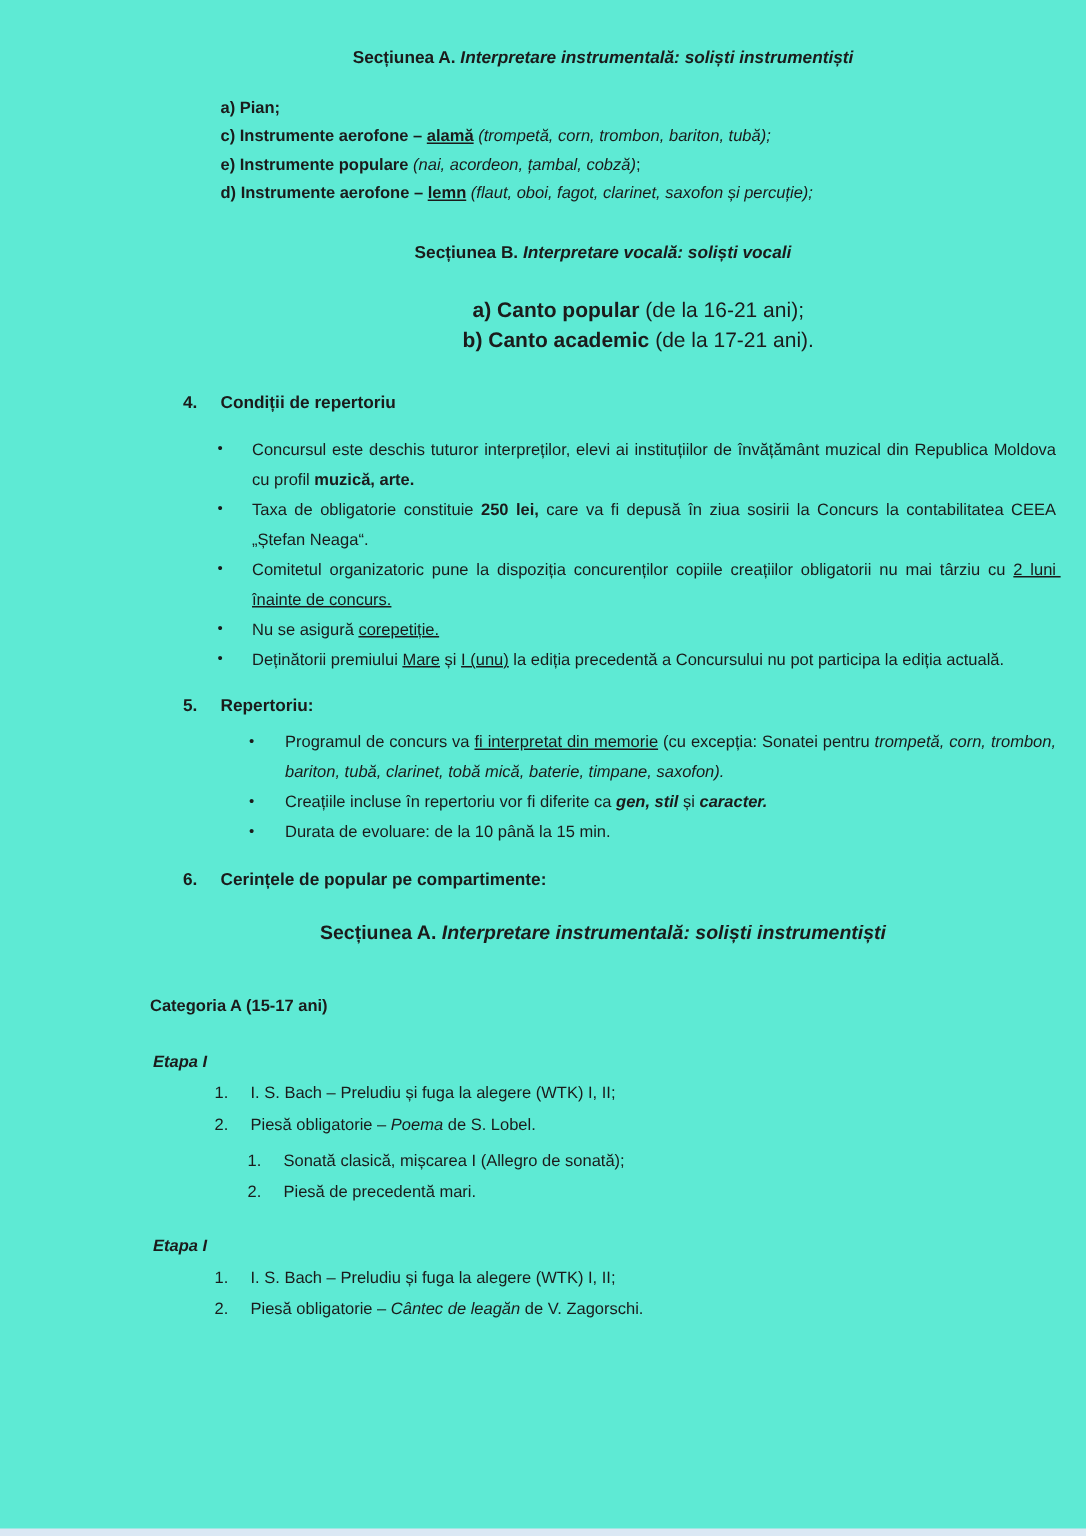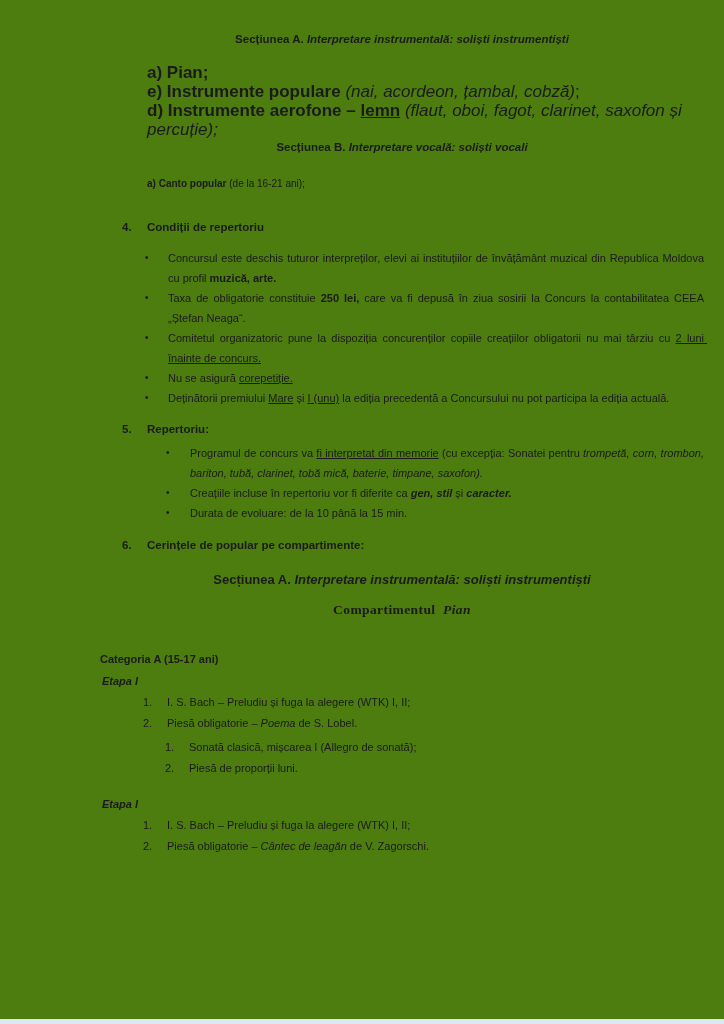--- a/index.html
+++ b/index.html
@@ -1,39 +1,39 @@
 <!DOCTYPE html>
 <html><head>
 <meta charset="utf-8">
 <style>
   html,body{margin:0;padding:0;background:#ffffff;}
   .page{
     position:relative;
     width:724px;height:1024px;
-    background:#4d7c0f;
+    background:#5eead4;
     overflow:hidden;
     font-family:"Liberation Sans","DejaVu Sans",sans-serif;
     color:#1b1b1b;
     box-sizing:border-box;
     padding:31px 20px 0 100px;
   }
   .b{font-weight:700;}
   .i{font-style:italic;}
   .u{text-decoration:underline;}
   .h-center{
     text-align:center;
     font-size:11.5px;
     line-height:16px;
     white-space:pre-wrap;
   }
-  .inst-list{margin:16px 0 0 47px;font-size:17px;}
+  .inst-list{margin:16px 0 0 47px;font-size:11px;}
   .inst-line{line-height:19px;white-space:pre-wrap;}
-  .canto-list{margin:19px 0 16px 47px;font-size:10px;}
+  .canto-list{margin:19px 0 16px 47px;font-size:14px;text-align:center;}
   .canto-line{line-height:20px;white-space:pre-wrap;}
-  .sp-b{}
+  .sp-b{margin-top:22px;}
   .sec-head{
     display:flex;margin:25px 0 0 22px;
     font-size:11.5px;font-weight:700;line-height:16px;
   }
   .sec-head .num{width:25px;flex:0 0 25px;}
   .bullets{margin-top:13px;}
   .bullet-row{display:flex;margin-left:45px;font-size:11px;line-height:20px;}
   .bullet-row .marker{width:23px;flex:0 0 23px;font-size:10px;}
   .bullet-row .btext{flex:1;text-align:justify;white-space:pre-wrap;}
   .bullets.lvl2 .bullet-row{margin-left:66px;}
@@ -46,48 +46,50 @@
   }
   .h-comp{
     margin-top:12px;
     text-align:center;
     font-family:"Liberation Serif","DejaVu Serif",serif;
     font-size:13.5px;line-height:18px;
     letter-spacing:.4px;
     white-space:pre;
   }
   .categoria{margin-top:32px;font-size:11px;font-weight:700;line-height:16px;}
-  .etapa-label{margin:6px 0 0 2px;font-size:11px;font-weight:700;font-style:italic;line-height:16px;}
+  .etapa-label{margin:21px 0 0 2px;font-size:11px;font-weight:700;font-style:italic;line-height:16px;}
   .etapa-items{margin:3px 0 0 43px;font-size:11px;}
   .etapa-items.deep{margin-left:65px;}
   .item-row{display:flex;line-height:21px;}
   .item-row .n{width:24px;flex:0 0 24px;}
   .item-row .itext{flex:1;white-space:pre-wrap;}
   .bottom-strip{
     position:absolute;left:0;bottom:0;
     width:724px;height:5px;
   }
 </style>
 </head>
 <body>
 
 <div class="page">
 
   <div class="h-center"><span class="b">Secțiunea A. </span><span class="b i">Interpretare instrumentală: soliști instrumentiști</span></div>
 
   <div class="inst-list">
     <div class="inst-line"><span class="b">a) Pian;</span></div>
+    <div class="inst-line"><span class="b">c) Instrumente aerofone – </span><span class="b u">alamă</span><span> </span><span class="i">(trompetă, corn, trombon, bariton, tubă)</span><span class="i">;</span></div>
     <div class="inst-line"><span class="b">e) Instrumente populare </span><span class="i">(nai, acordeon, țambal, cobză)</span><span>;</span></div>
     <div class="inst-line"><span class="b">d) Instrumente aerofone – </span><span class="b u">lemn</span><span> </span><span class="i">(flaut, oboi, fagot, clarinet, saxofon și percuție)</span><span class="i">;</span></div>
   </div>
 
   <div class="h-center sp-b"><span class="b">Secțiunea B. </span><span class="b i">Interpretare vocală: soliști vocali</span></div>
 
   <div class="canto-list">
     <div class="canto-line"><span class="b">a) Canto popular </span><span>(de la 16-21 ani);</span></div>
+    <div class="canto-line"><span class="b">b) Canto academic </span><span>(de la 17-21 ani).</span></div>
   </div>
 
   <div class="sec-head">
     <span class="num">4.</span>
     <span>Condiții de repertoriu</span>
   </div>
 
   <div class="bullets">
     <div class="bullet-row">
       <span class="marker">•</span>
@@ -131,21 +133,20 @@
     </div>
   </div>
 
   <div class="sec-head" style="margin-top:14px;">
     <span class="num">6.</span>
     <span>Cerințele de popular pe compartimente:</span>
   </div>
 
   <div class="h-main"><span class="b">Secțiunea A. </span><span class="b i">Interpretare instrumentală: soliști instrumentiști</span></div>
 
-  <div class="h-comp"><span class="b">Compartimentul  </span><span class="b i">Pian</span></div>
 
   <div class="categoria">Categoria A (15-17 ani)</div>
 
   <div class="etapa-label">Etapa I</div>
   <div class="etapa-items">
     <div class="item-row">
       <span class="n">1.</span>
       <div class="itext"><span>I. S. Bach – Preludiu și fuga la alegere (WTK) I, II;</span></div>
     </div>
     <div class="item-row">
@@ -154,21 +155,21 @@
     </div>
   </div>
 
   <div class="etapa-items deep">
     <div class="item-row">
       <span class="n">1.</span>
       <div class="itext"><span>Sonată clasică, mișcarea I (Allegro de sonată);</span></div>
     </div>
     <div class="item-row">
       <span class="n">2.</span>
-      <div class="itext"><span>Piesă de proporții luni.</span></div>
+      <div class="itext"><span>Piesă de precedentă mari.</span></div>
     </div>
   </div>
 
 
   <div class="etapa-label" style="margin-top:17px;">Etapa I</div>
   <div class="etapa-items">
     <div class="item-row">
       <span class="n">1.</span>
       <div class="itext"><span>I. S. Bach – Preludiu și fuga la alegere (WTK) I, II;</span></div>
     </div>

